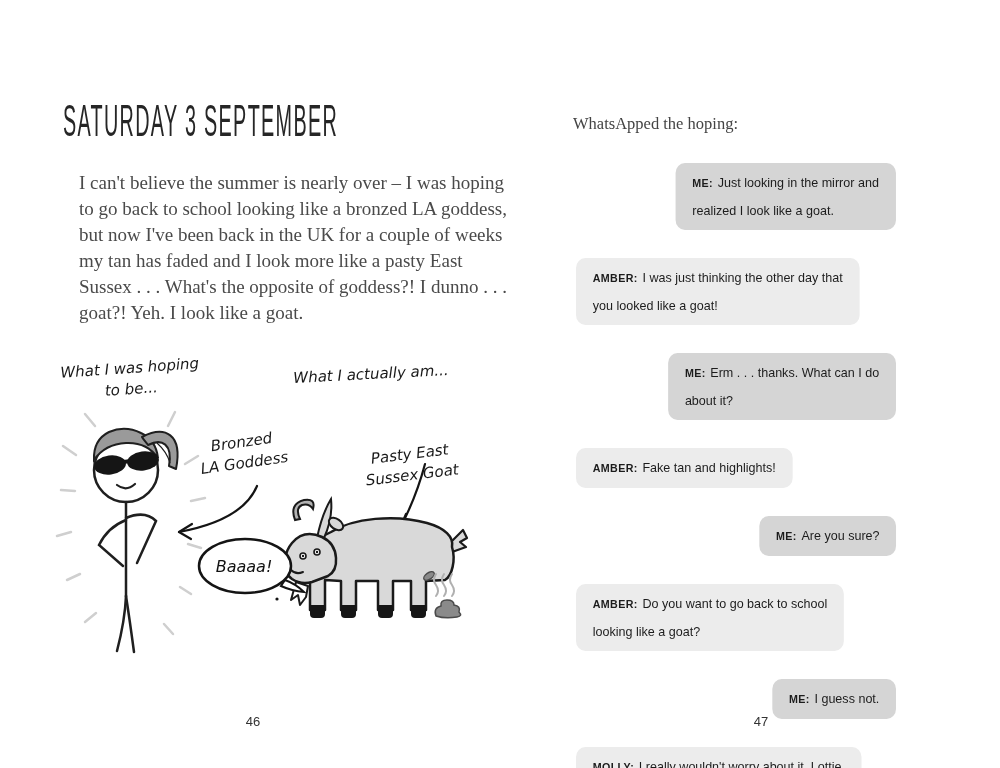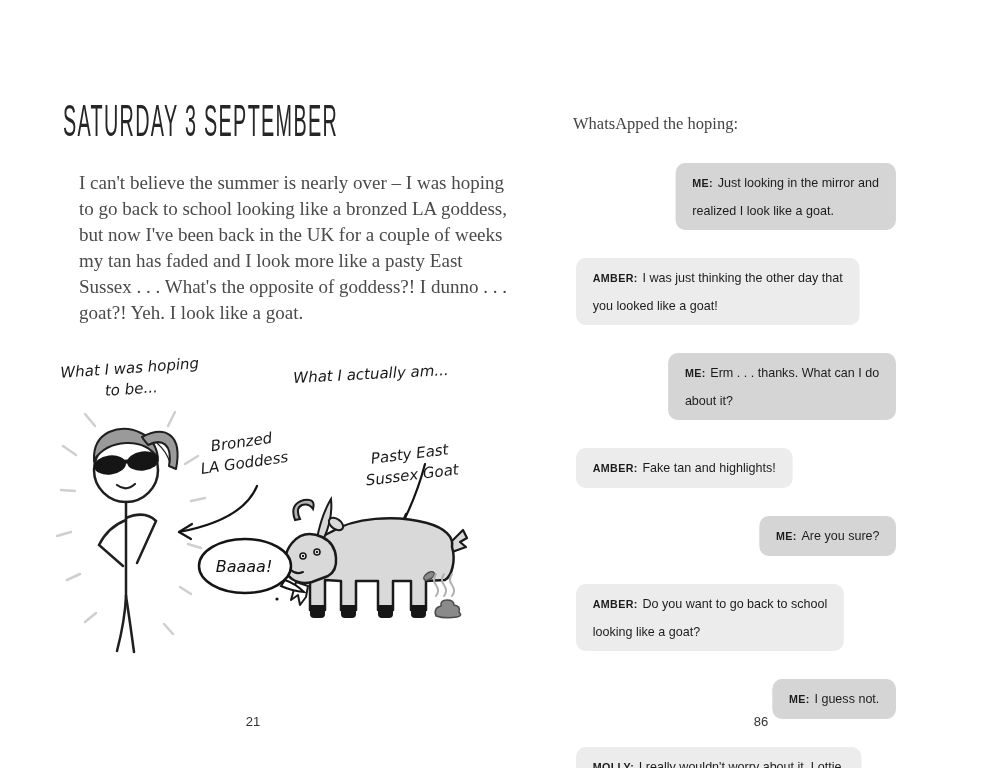--- a/index.html
+++ b/index.html
@@ -163,21 +163,21 @@
 
       <div class="hand-label cap-left">What I was hoping
 to be...</div>
       <div class="hand-label cap-right">What I actually am...</div>
       <div class="hand-label lbl-goddess">Bronzed
 LA Goddess</div>
       <div class="hand-label lbl-goat">Pasty East
 Sussex Goat</div>
     </div>
 
-    <div class="page-num left">21</div>
+    <div class="page-num left">46</div>
   </section>
 
   <section>
     <p class="chat-intro">WhatsApped the hoping:</p>
 
     <div class="chat">
       <div class="bubble me">
         <span class="sender">ME:</span><span class="msg">Just looking in the mirror and
 realized I look like a goat.</span>
       </div>
@@ -201,15 +201,15 @@
       </div>
       <div class="bubble me">
         <span class="sender">ME:</span><span class="msg">I guess not.</span>
       </div>
       <div class="bubble them">
         <span class="sender">MOLLY:</span><span class="msg">I really wouldn't worry about it, Lottie.
 Goat stands for 'Greatest Of All Time'!</span>
       </div>
     </div>
 
-    <div class="page-num right">86</div>
+    <div class="page-num right">47</div>
   </section>
 </div>
 
 </body></html>

